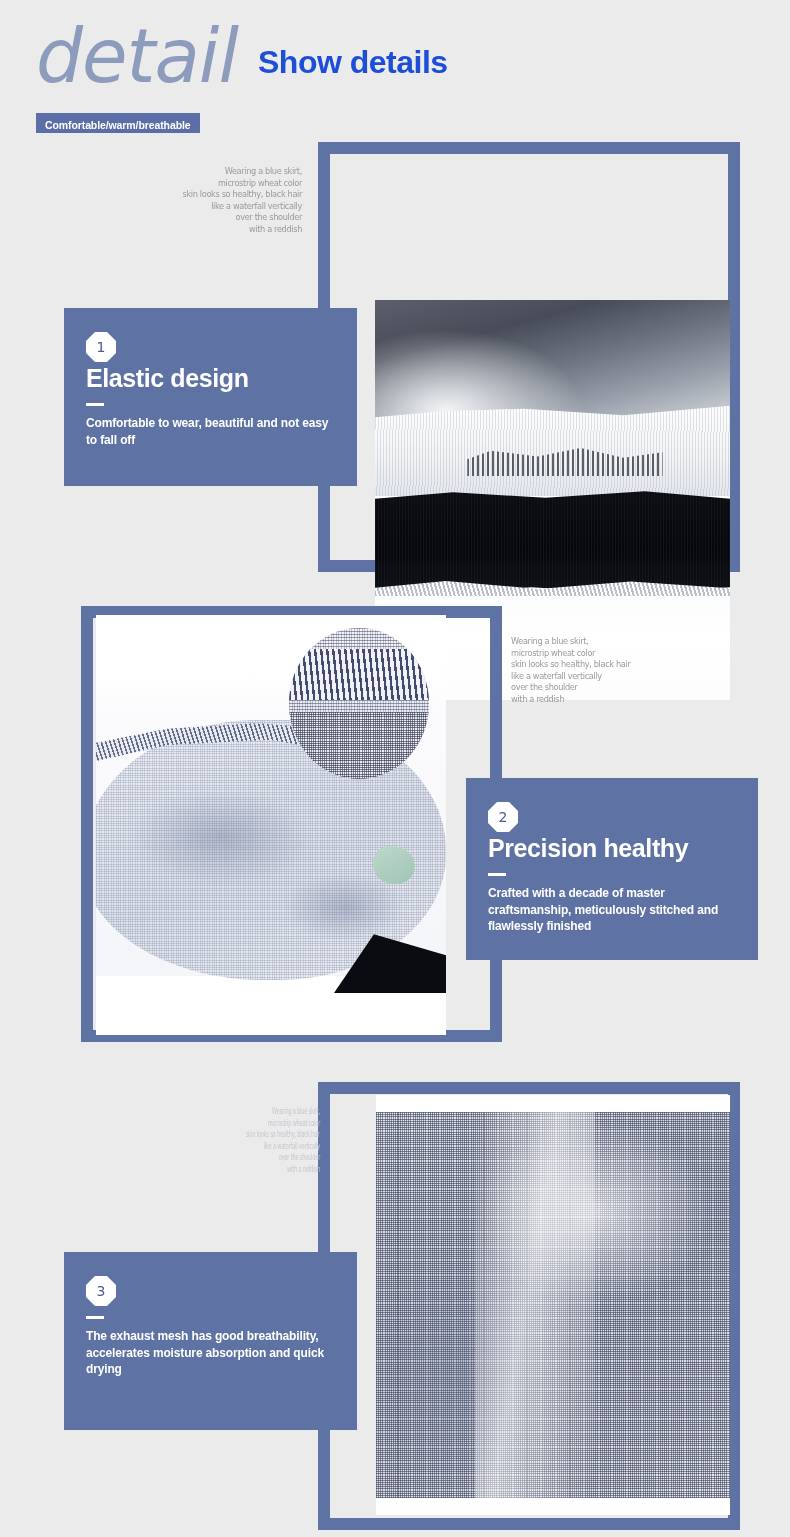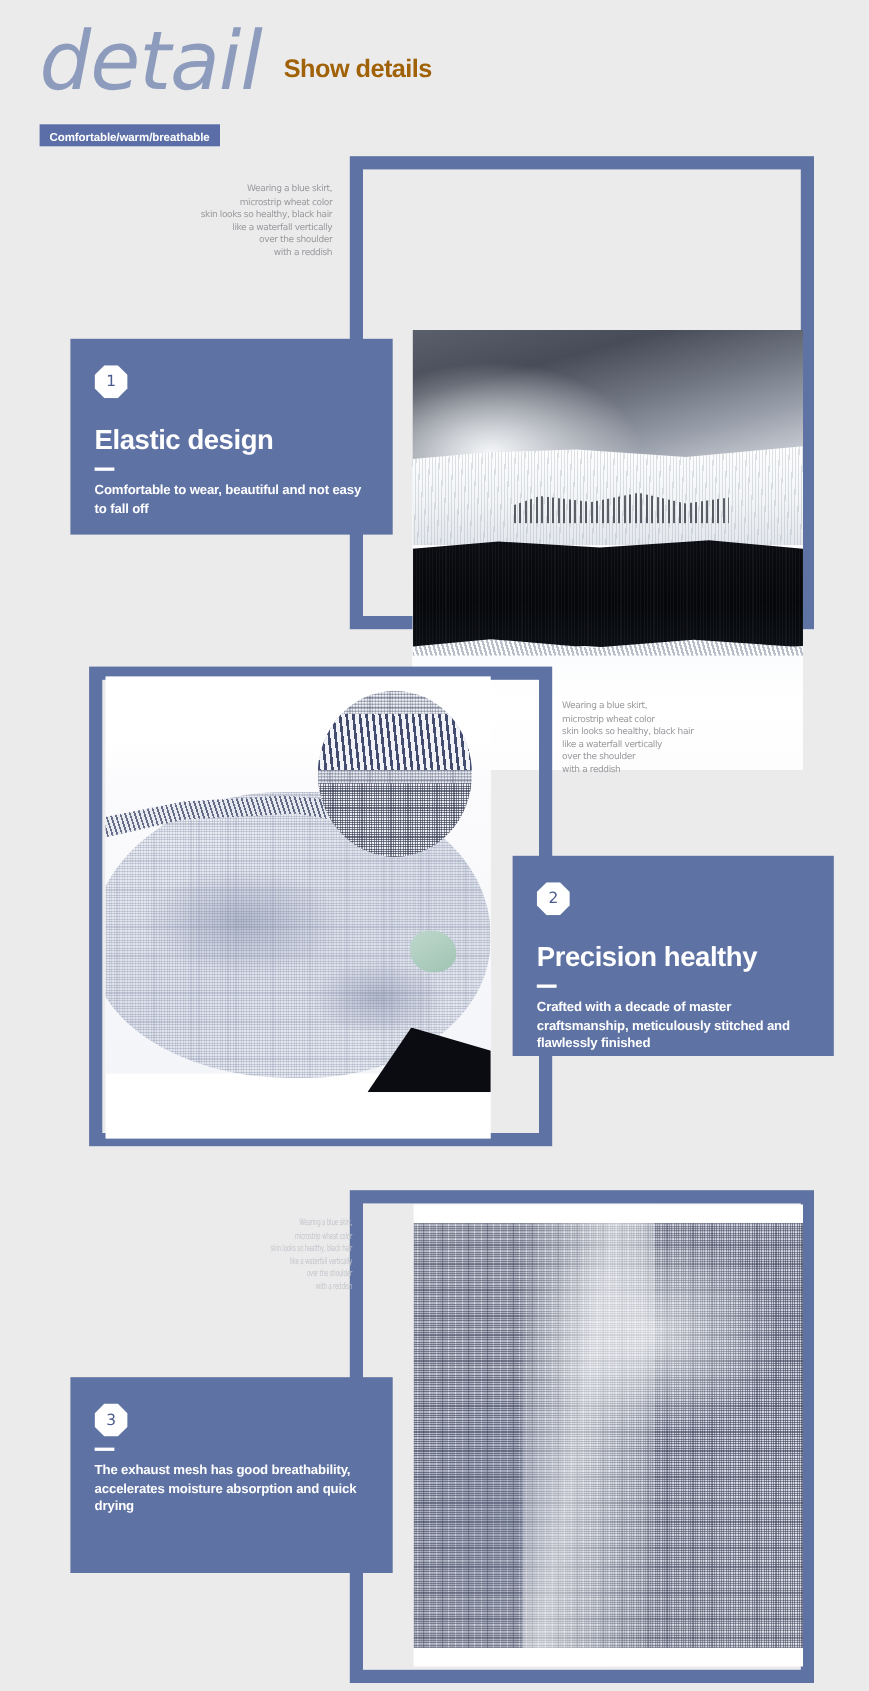--- a/index.html
+++ b/index.html
@@ -28,24 +28,24 @@
     line-height: 74px;
     font-weight: 400;
     color: #8d9bbd;
     letter-spacing: -1px;
     font-family: "DejaVu Sans", sans-serif;
     font-style: italic;
   }
   #page-title {
     position: absolute;
     left: 258px; top: 42px;
-    font-size: 23px;
+    font-size: 32px;
     line-height: 40px;
     font-weight: bold;
-    color: #a16207;
+    color: #1d4ed8;
     letter-spacing: -0.5px;
   }
   #tagline-badge {
     position: absolute;
     left: 36px; top: 113px;
     height: 20px;
     padding: 0 9px;
     background: #5b6ea8;
     color: #ffffff;
     font-size: 10.5px;
@@ -108,21 +108,21 @@
     left: 0; top: 0;
     width: 30px; height: 30px;
     display: flex;
     align-items: center;
     justify-content: center;
     font-size: 14px;
     color: #4a5c8e;
     font-family: "DejaVu Sans", sans-serif;
   }
   .card-title {
-    margin-top: 24px;
+    margin-top: 2px;
     color: #ffffff;
     font-size: 25px;
     line-height: 29px;
     font-weight: bold;
     letter-spacing: -0.4px;
   }
   .card-rule {
     margin-top: 10px;
     width: 18px;
     height: 3px;

